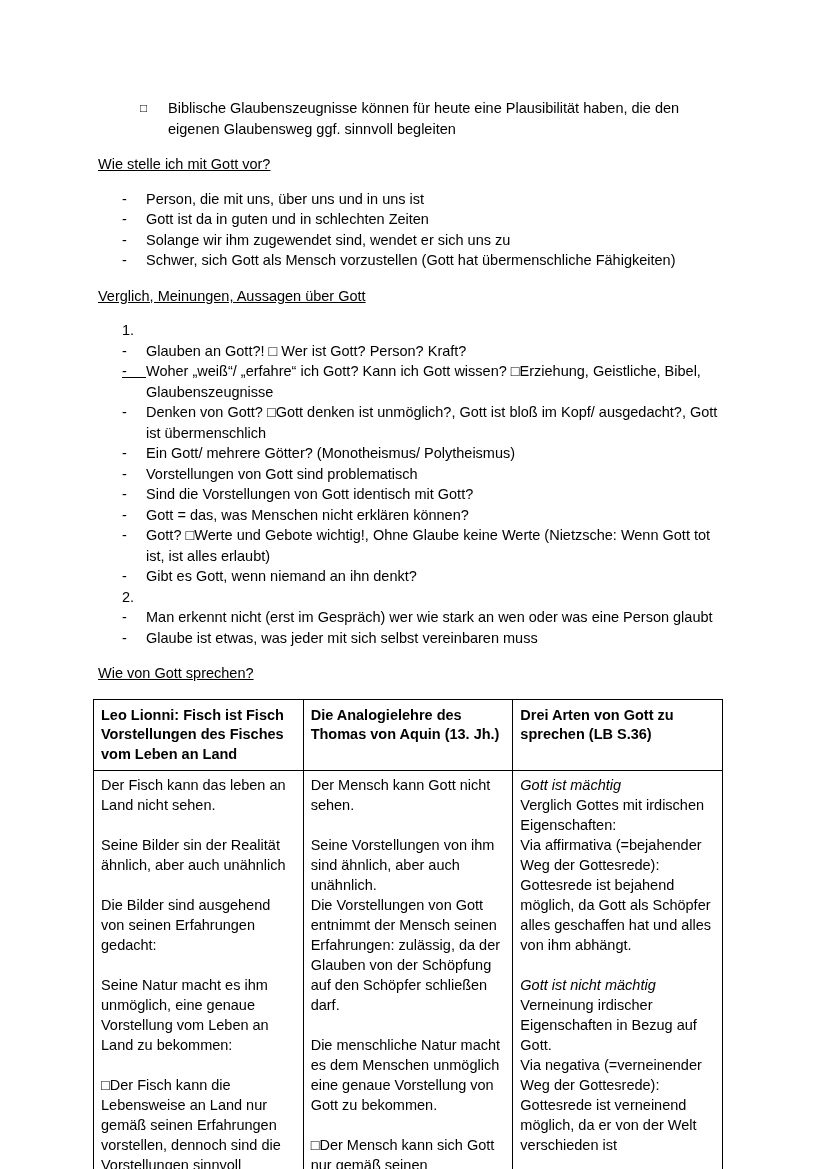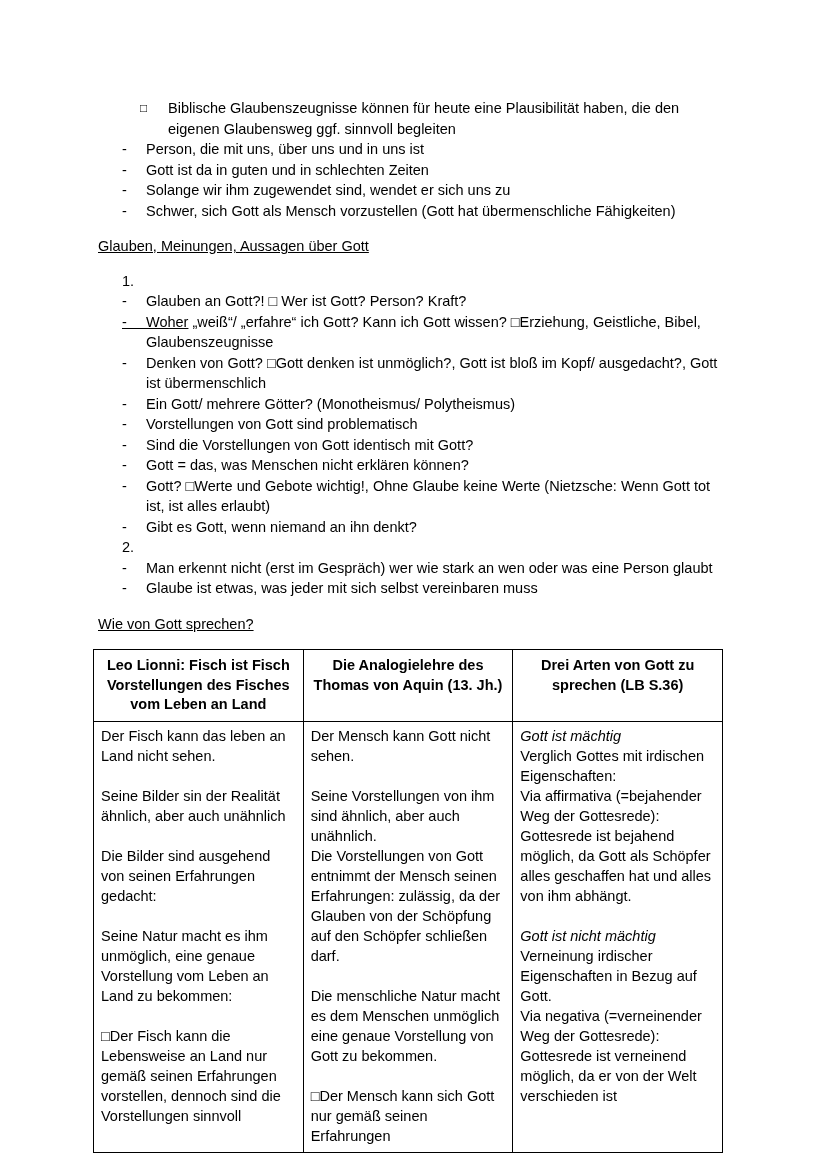--- a/index.html
+++ b/index.html
@@ -31,77 +31,78 @@
   .li .marker { flex:0 0 24px; }
   .li .marker.m-ul {
     border-bottom:1px solid #000;
     height:17px;
     margin-right:0;
   }
   .li .text { flex:1; }
   .num-item { display:flex; margin-left:24px; }
   .num-item .num { flex:0 0 28px; }
   .num-item .title { text-decoration:underline; }
-  .ul-prefix { text-decoration:underline; }
+  .ul-prefix { }
   table.god-table {
     width:630px;
     margin-left:-5px;
     margin-top:15px;
     border-collapse:collapse;
     table-layout:fixed;
   }
   .god-table th, .god-table td {
     border:1.5px solid #000;
     width:33.33%;
     vertical-align:top;
     padding:4px 7px 6px 7px;
     font-size:14.5px;
     line-height:20px;
   }
   .god-table th {
     font-weight:bold;
-    text-align:center;
+    text-align:left;
     line-height:19.5px;
     padding-top:6px;
     padding-bottom:6px;
   }
   .god-table p { margin:0; }
   .god-table p.mb { margin-bottom:20px; }
   .italic { font-style:italic; }
 </style>
 </head>
 <body>
 
 <div class="page">
 
   <div class="intro">
     <span class="marker">□</span>
     <span class="text">Biblische Glaubenszeugnisse können für heute eine Plausibilität haben, die den eigenen Glaubensweg ggf. sinnvoll begleiten</span>
   </div>
 
+  <div class="heading">Wie stelle ich mit Gott vor?</div>
   <div class="list">
     <div class="li">
       <span class="marker">-</span>
       <span class="text">Person, die mit uns, über uns und in uns ist</span>
     </div>
     <div class="li">
       <span class="marker">-</span>
       <span class="text">Gott ist da in guten und in schlechten Zeiten</span>
     </div>
     <div class="li">
       <span class="marker">-</span>
       <span class="text">Solange wir ihm zugewendet sind, wendet er sich uns zu</span>
     </div>
     <div class="li">
       <span class="marker">-</span>
       <span class="text">Schwer, sich Gott als Mensch vorzustellen (Gott hat übermenschliche Fähigkeiten)</span>
     </div>
   </div>
 
-  <div class="heading">Glauben, Meinungen, Aussagen über Gott</div>
+  <div class="heading">Verglich, Meinungen, Aussagen über Gott</div>
 
   <div class="num-item">
     <span class="num">1.</span>
   </div>
 
   <div class="list">
     <div class="li">
       <span class="marker">-</span>
       <span class="text">Glauben an Gott?! □ Wer ist Gott? Person? Kraft?</span>
     </div>

